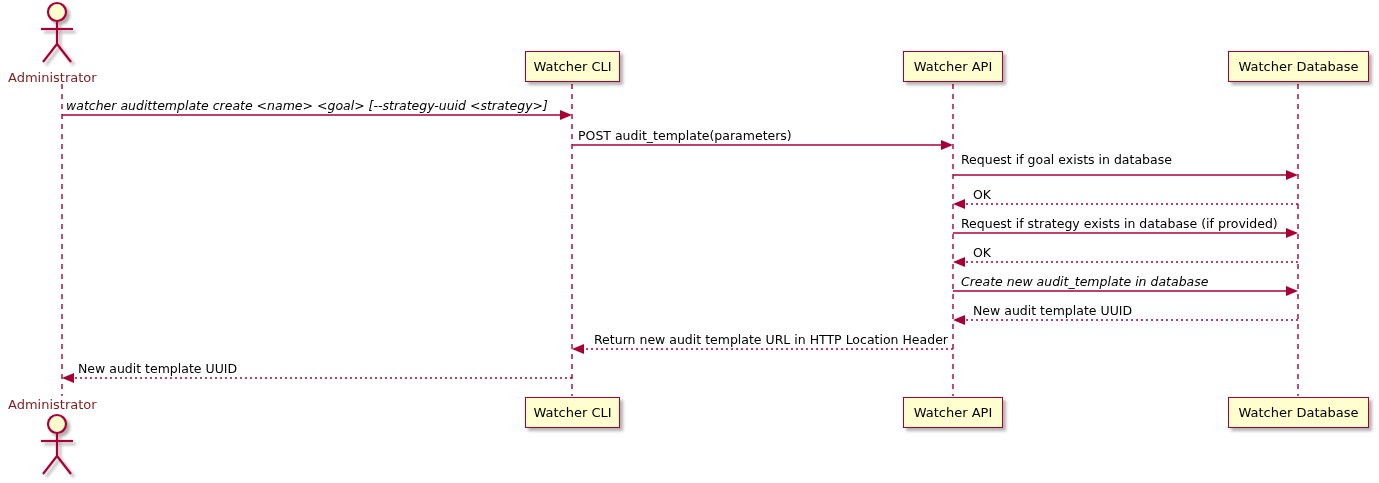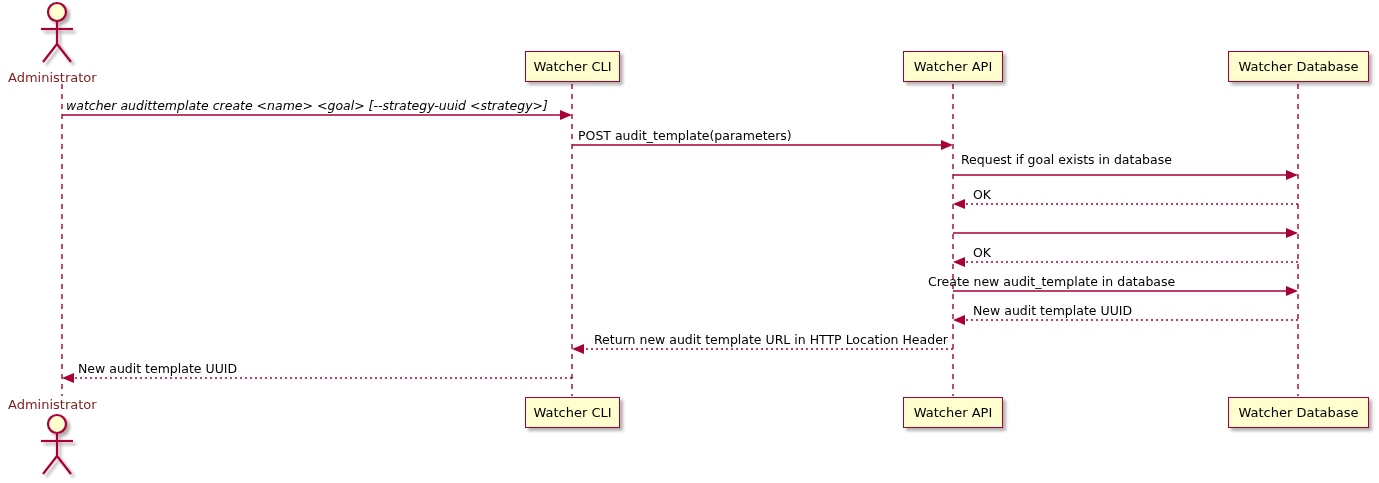--- a/index.html
+++ b/index.html
@@ -173,24 +173,25 @@
   <div class="actor-label" style="left:8px; top:398px;">Administrator</div>
 
   <div class="msg-label" style="left:66px; top:100px;font-style:italic;">watcher audittemplate create &lt;name&gt; &lt;goal&gt; [--strategy-uuid &lt;strategy&gt;]</div>
 
   <div class="msg-label" style="left:578px; top:130px;">POST audit_template(parameters)</div>
 
   <div class="msg-label" style="left:961px; top:154px;">Request if goal exists in database</div>
 
   <div class="msg-label" style="left:973px; top:189px;">OK</div>
 
+  <div class="msg-label" style="left:961px; top:218px;">Request if strategy exists in database (if provided)</div>
 
   <div class="msg-label" style="left:973px; top:247px;">OK</div>
 
-  <div class="msg-label" style="left:928px; top:276px;">Create new audit_template in database</div>
+  <div class="msg-label" style="left:961px; top:276px;font-style:italic;">Create new audit_template in database</div>
 
   <div class="msg-label" style="left:973px; top:305px;">New audit template UUID</div>
 
   <div class="msg-label" style="left:594px; top:334px;">Return new audit template URL in HTTP Location Header</div>
 
   <div class="msg-label" style="left:78px; top:363px;">New audit template UUID</div>
 
 </div>
 
 </body></html>

